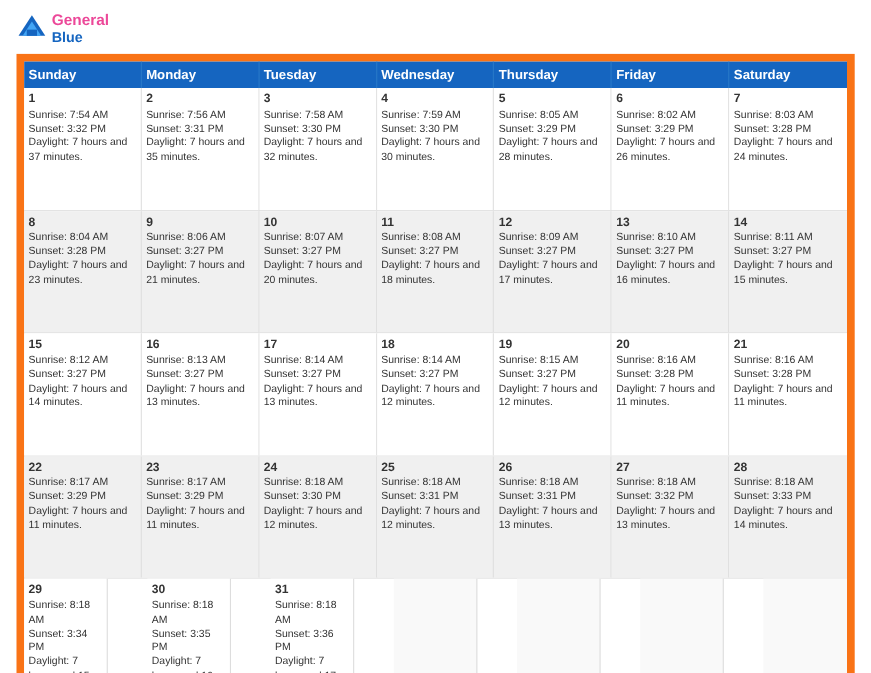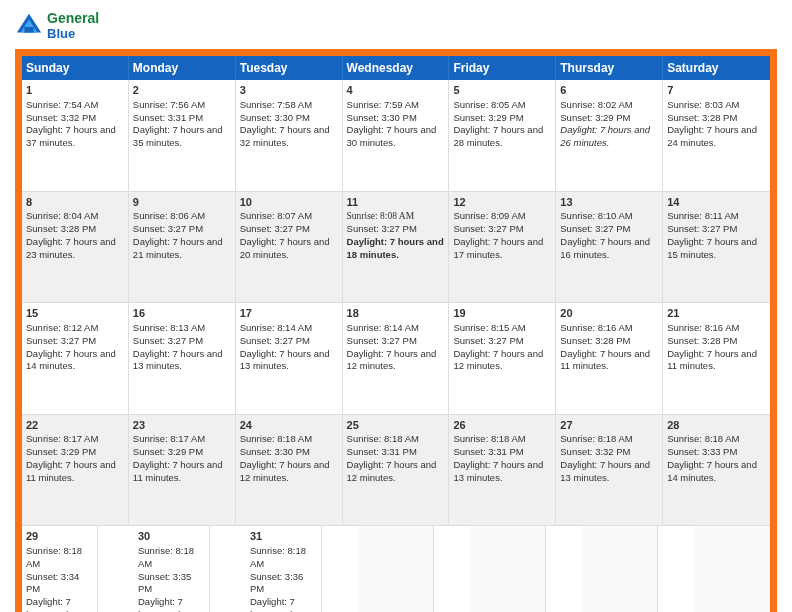--- a/index.html
+++ b/index.html
@@ -98,38 +98,38 @@
 
 <div class="page">
   <div class="header">
     <div class="logo">
       <svg class="logo-icon" viewBox="0 0 30 30">
         <polygon points="15,2 28,22 2,22" fill="#1565c0"></polygon>
         <polygon points="15,8 24,22 6,22" fill="#42a5f5"></polygon>
         <rect x="10" y="16" width="10" height="6" fill="#1565c0"></rect>
       </svg>
       <div>
-        <div style="font-size:14px;font-weight:bold;color:#15803d;">General</div>
+        <div style="font-size:14px;font-weight:bold;color:#ec4899;">General</div>
         <div style="font-size:13px;font-weight:bold;color:#1565c0;">Blue</div>
       </div>
     </div>
     <div class="title-block">
       <div class="main-title"></div>
       <div class="subtitle"></div>
     </div>
   </div>
 
   <div class="calendar">
     <div class="calendar-header">
     <div class="col-header">Sunday</div>
         <div class="col-header">Monday</div>
         <div class="col-header">Tuesday</div>
         <div class="col-header">Wednesday</div>
+        <div class="col-header">Thursday</div>
         <div class="col-header">Friday</div>
-        <div class="col-header">Thursday</div>
         <div class="col-header">Saturday</div>
       </div>
     <div class="calendar-body">
     <div class="cal-row">
           <div class="cal-cell">
             <span class="day-num">1</span>
             <span style="display: block;">Sunrise: 7:54 AM</span>
             <span style="display: block;">Sunset: 3:32 PM</span>
             <span style="display: block;">Daylight: 7 hours and 37 minutes.</span>
           </div>
@@ -154,21 +154,21 @@
           <div class="cal-cell">
             <span class="day-num">5</span>
             <span style="display: block;">Sunrise: 8:05 AM</span>
             <span style="display: block;">Sunset: 3:29 PM</span>
             <span style="display: block;">Daylight: 7 hours and 28 minutes.</span>
           </div>
           <div class="cal-cell">
             <span class="day-num">6</span>
             <span style="display: block;">Sunrise: 8:02 AM</span>
             <span style="display: block;">Sunset: 3:29 PM</span>
-            <span style="display: block; font-style: italic;">Daylight: 7 hours and 26 minutes.</span>
+            <span style="display: block;">Daylight: 7 hours and 26 minutes.</span>
           </div>
           <div class="cal-cell">
             <span class="day-num">7</span>
             <span style="display: block;">Sunrise: 8:03 AM</span>
             <span style="display: block;">Sunset: 3:28 PM</span>
             <span style="display: block;">Daylight: 7 hours and 24 minutes.</span>
           </div>
         </div>
         <div class="cal-row">
           <div class="cal-cell shaded">
@@ -184,23 +184,23 @@
             <span style="display: block;">Daylight: 7 hours and 21 minutes.</span>
           </div>
           <div class="cal-cell shaded">
             <span class="day-num">10</span>
             <span style="display: block;">Sunrise: 8:07 AM</span>
             <span style="display: block;">Sunset: 3:27 PM</span>
             <span style="display: block;">Daylight: 7 hours and 20 minutes.</span>
           </div>
           <div class="cal-cell shaded">
             <span class="day-num">11</span>
-            <span style="display: block; font-family: Liberation Serif, serif;">Sunrise: 8:08 AM</span>
-            <span style="display: block;">Sunset: 3:27 PM</span>
-            <span style="display: block; font-weight: bold;">Daylight: 7 hours and 18 minutes.</span>
+            <span style="display: block;">Sunrise: 8:08 AM</span>
+            <span style="display: block;">Sunset: 3:27 PM</span>
+            <span style="display: block;">Daylight: 7 hours and 18 minutes.</span>
           </div>
           <div class="cal-cell shaded">
             <span class="day-num">12</span>
             <span style="display: block;">Sunrise: 8:09 AM</span>
             <span style="display: block;">Sunset: 3:27 PM</span>
             <span style="display: block;">Daylight: 7 hours and 17 minutes.</span>
           </div>
           <div class="cal-cell shaded">
             <span class="day-num">13</span>
             <span style="display: block;">Sunrise: 8:10 AM</span>

